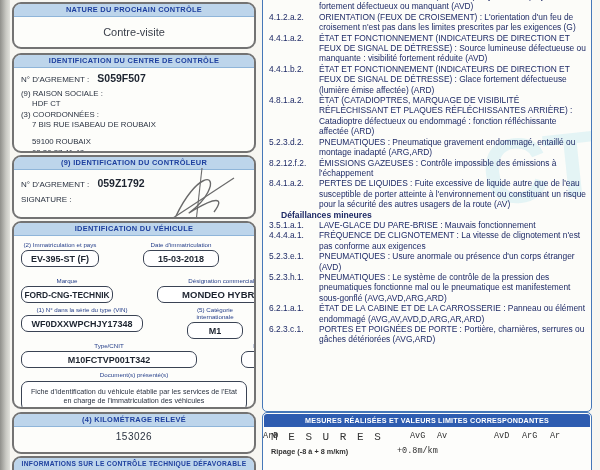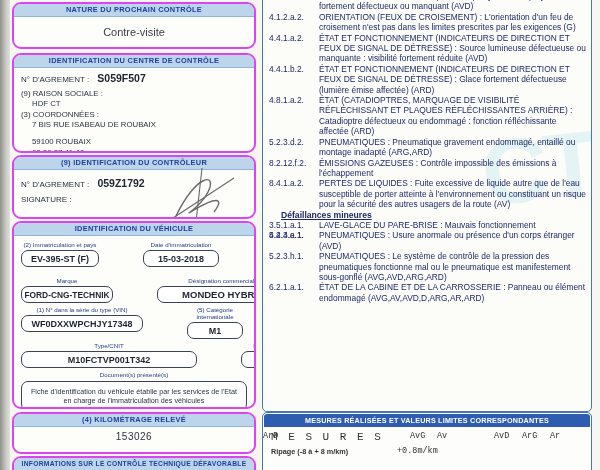--- a/index.html
+++ b/index.html
@@ -2,21 +2,21 @@
 <html><head>
 <meta charset="utf-8">
 <style>
   html,body{margin:0;padding:0;}
   body{font-family:"Liberation Sans",sans-serif;background:#e9e9e4;}
   .page{position:relative;width:600px;height:470px;overflow:hidden;background:#f7f6f1;}
   .scan-strip{position:absolute;left:0;top:0;width:10px;height:470px;
     background:linear-gradient(90deg,#90908b,#c9c9c3 60%,#e2e2dc);}
   
   .left-col{position:absolute;left:12px;top:0;width:246px;height:470px;}
-  .box{position:absolute;left:0;width:244px;border:2px solid #d946ef;border-radius:9px;
+  .box{position:absolute;left:0;width:244px;border:2px solid #737373;border-radius:9px;
     background:#fdfdfa;overflow:hidden;box-sizing:border-box;}
   .band{background:#bdd5eb;color:#1d3f9e;font-weight:bold;font-size:7.4px;line-height:12px;
     text-align:center;letter-spacing:.3px;border-bottom:1px solid #8fb5d9;white-space:nowrap;}
   .box-nature{top:2px;height:47px;}
   .nature-value{text-align:center;font-size:11px;color:#3a3f4a;margin-top:9px;}
   .box-centre{top:53px;height:100px;}
   .centre-body{padding:3px 7px;font-size:7.8px;color:#2a3240;line-height:10.6px;}
   .agr-line{margin:2px 0 3px;}
   .agr-label{font-size:8px;color:#2a3240;}
   .agr-value{font-weight:bold;font-size:10.5px;color:#1d2430;margin-left:6px;}
@@ -40,21 +40,21 @@
   .box-info{top:456px;height:20px;border-radius:9px 9px 0 0;}
   .box-info .band{font-size:6.7px;}
   
   .defects-panel{position:absolute;left:262px;top:-3px;width:330px;height:415px;
     border:1.5px solid #4577b8;border-radius:0 0 5px 5px;background:#fcfcf9;box-sizing:border-box;overflow:hidden;}
   .watermark{position:absolute;right:-6px;top:118px;font-size:92px;font-weight:bold;
     color:rgba(70,195,225,.13);transform:rotate(-6deg);letter-spacing:-4px;pointer-events:none;}
   .defect-list{position:relative;margin-top:-7px;padding:0 4px 0 4px;}
   .defect-row{position:relative;padding-left:52px;font-size:8.4px;line-height:10.4px;color:#1e2a66;}
   .defect-code{position:absolute;left:2px;top:0;white-space:nowrap;}
-  .minor-header{font-weight:bold;text-decoration:underline;color:#1e2a66;font-size:8.6px;
+  .minor-header{font-weight:bold;color:#1e2a66;font-size:8.6px;
     line-height:10.4px;margin-left:2px;padding-left:12px;}
   .mesures-panel{position:absolute;left:262px;top:412px;width:330px;height:60px;
     border:1.5px solid #4577b8;border-radius:5px 5px 0 0;background:#fdfdfb;box-sizing:border-box;overflow:hidden;}
   .mes-band{background:#2e5cb0;color:#fff;font-weight:bold;font-size:7.2px;line-height:13px;
     text-align:center;letter-spacing:.2px;border-radius:3px 3px 0 0;margin:1px 1px 0;}
   .mes-table{position:relative;height:46px;}
   .mono{font-family:"Liberation Mono",monospace;}
   .mes-mlabel{position:absolute;left:8px;top:4px;font-size:11px;letter-spacing:2px;color:#333;}
   .mcol{position:absolute;top:4px;font-size:8.5px;color:#333;}
   .mcol:nth-of-type(1){left:116px;}
@@ -233,38 +233,43 @@
 
       <div class="minor-header">Défaillances mineures</div>
 
         <div class="defect-row">
           <span class="defect-code">3.5.1.a.1.</span>
           <span class="defect-text">LAVE-GLACE DU PARE-BRISE : Mauvais fonctionnement</span>
         </div>
 
         <div class="defect-row">
           <span class="defect-code">4.4.4.a.1.</span>
+          <span class="defect-text">FRÉQUENCE DE CLIGNOTEMENT : La vitesse de clignotement n'est pas conforme aux exigences</span>
         </div>
 
 
         <div class="defect-row">
           <span class="defect-code">5.2.3.e.1.</span>
           <span class="defect-text">PNEUMATIQUES : Usure anormale ou présence d'un corps étranger (AVD)</span>
         </div>
 
         <div class="defect-row">
           <span class="defect-code">5.2.3.h.1.</span>
           <span class="defect-text">PNEUMATIQUES : Le système de contrôle de la pression des pneumatiques fonctionne mal ou le pneumatique est manifestement sous-gonflé (AVG,AVD,ARG,ARD)</span>
         </div>
 
         <div class="defect-row">
           <span class="defect-code">6.2.1.a.1.</span>
           <span class="defect-text">ÉTAT DE LA CABINE ET DE LA CARROSSERIE : Panneau ou élément endommagé (AVG,AV,AVD,D,ARG,AR,ARD)</span>
         </div>
 
+        <div class="defect-row">
+          <span class="defect-code">6.2.3.c.1.</span>
+          <span class="defect-text">PORTES ET POIGNÉES DE PORTE : Portière, charnières, serrures ou gâches détériorées (AVG,ARD)</span>
+        </div>
 
     </div>
   </div>
 
   <div class="mesures-panel">
     <div class="mes-band">MESURES RÉALISÉES ET VALEURS LIMITES CORRESPONDANTES</div>
     <div class="mes-table">
       <span class="mes-mlabel mono">M E S U R E S</span>
 
         <span class="mcol mono">AvG</span>

